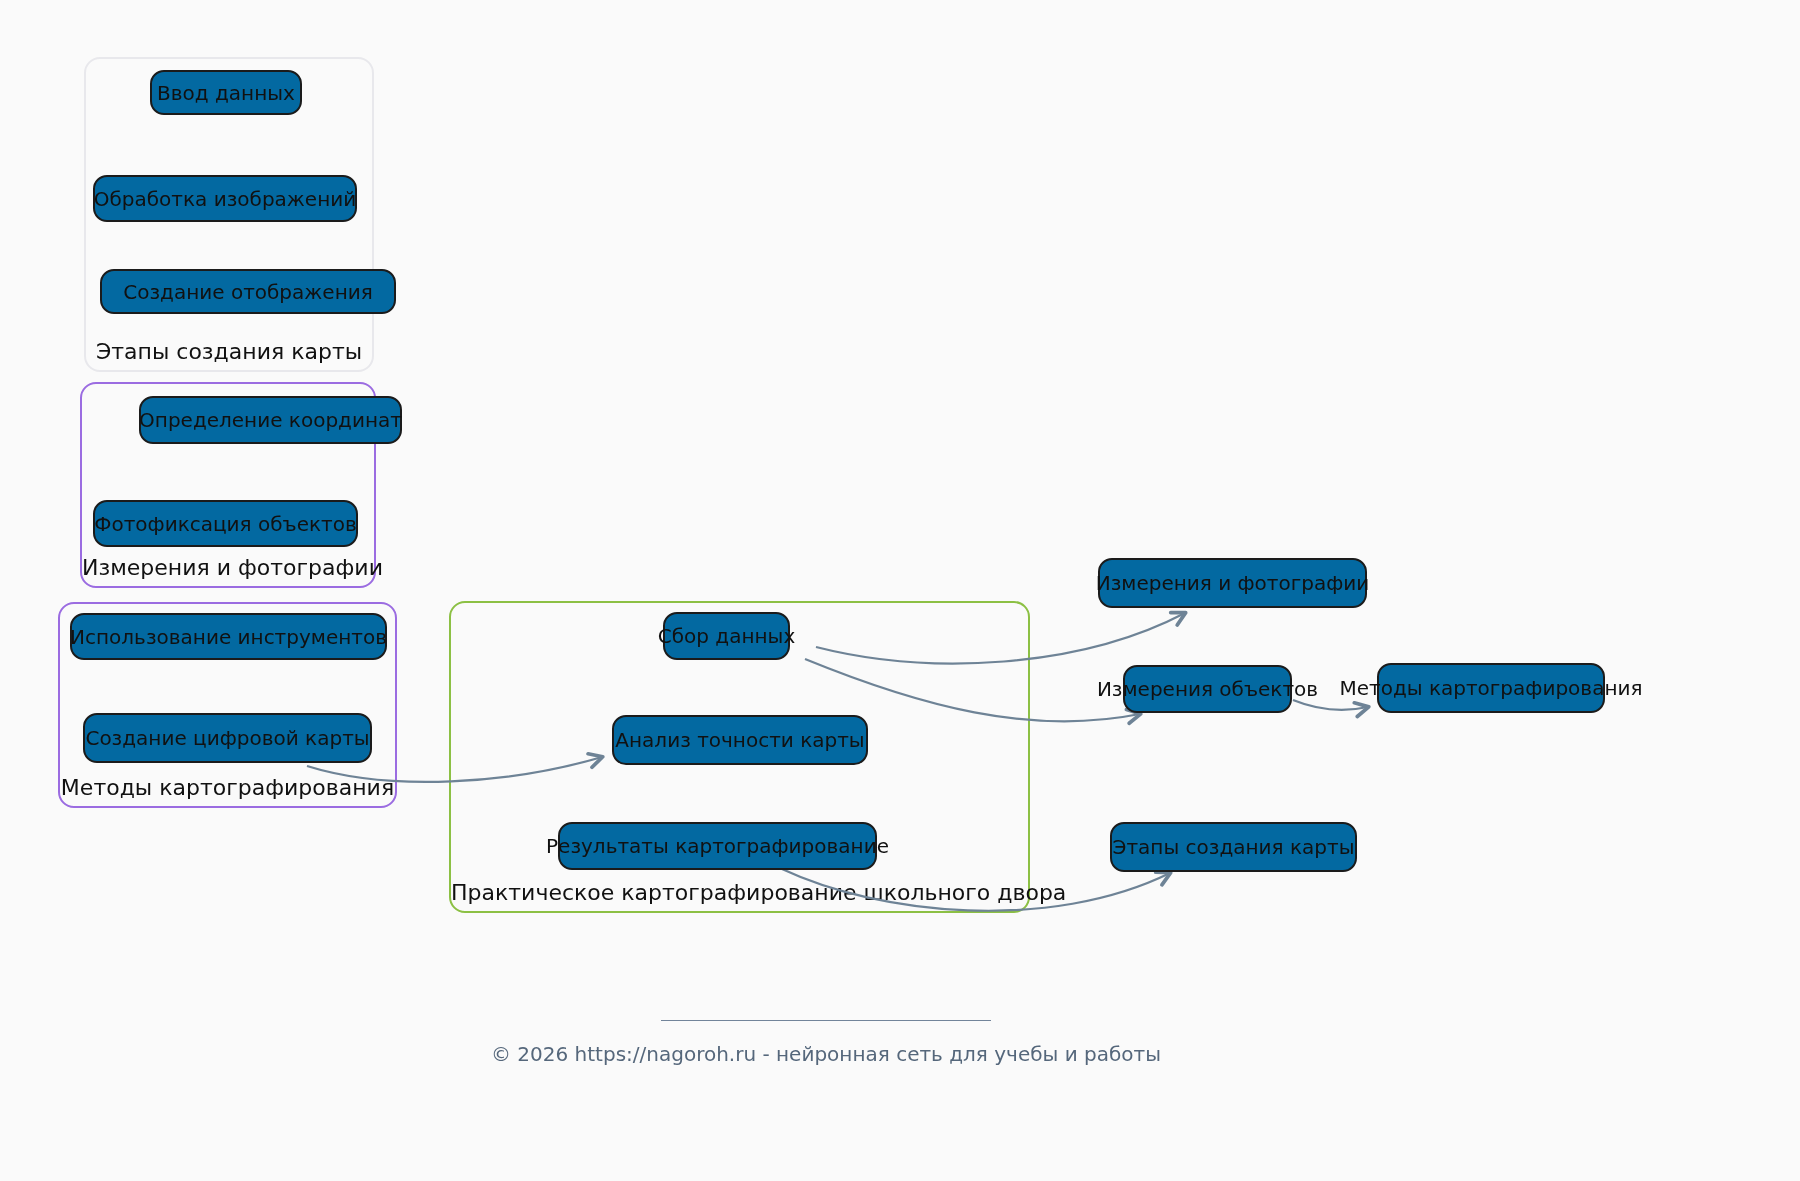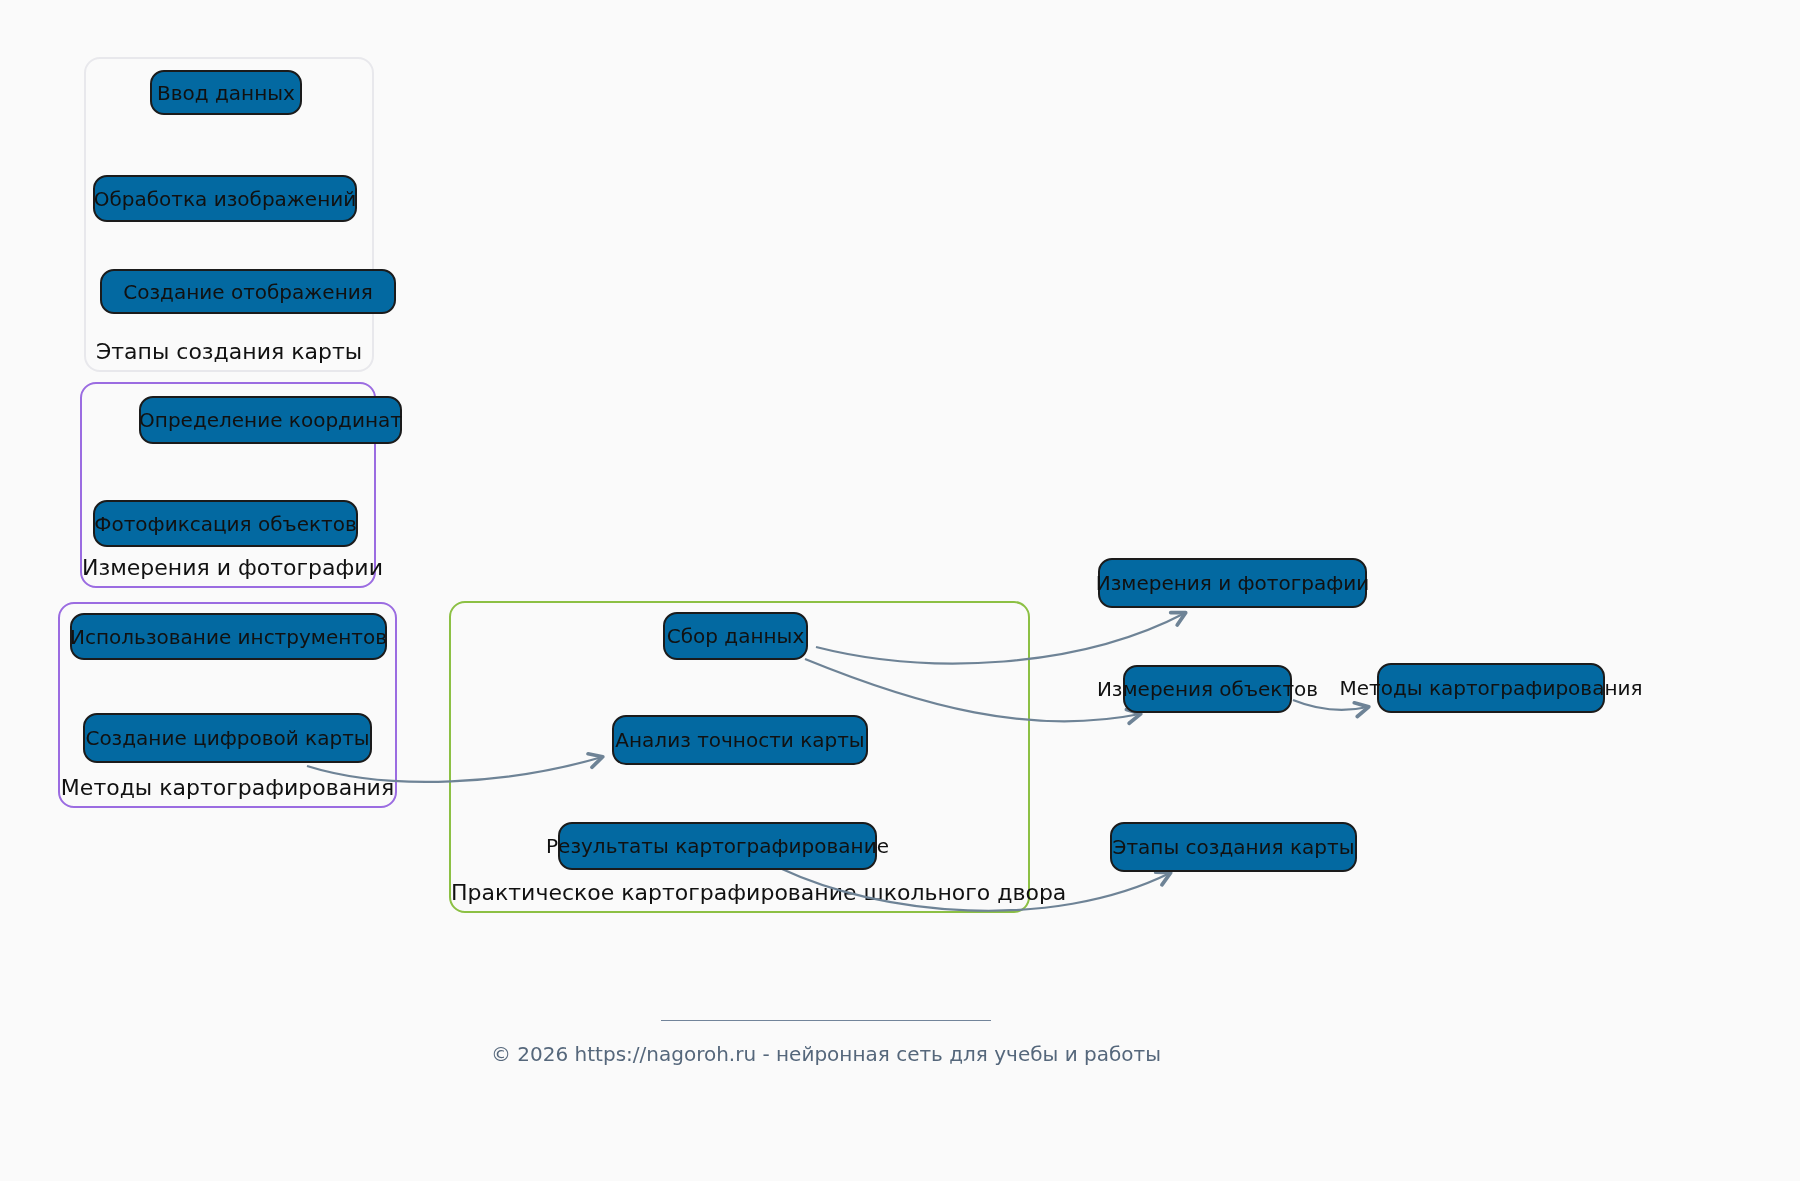--- a/index.html
+++ b/index.html
@@ -107,21 +107,21 @@
   </svg>
 
   <div id="nodes">
       <div class="node" style="left: 150px; top: 70px; width: 152px; height: 45px; border-color: rgb(27, 27, 27);">Ввод данных</div>
       <div class="node" style="left: 93px; top: 175px; width: 264px; height: 47px; border-color: rgb(27, 27, 27);">Обработка изображений</div>
       <div class="node" style="left: 100px; top: 269px; width: 296px; height: 45px; border-color: rgb(27, 27, 27);">Создание отображения</div>
       <div class="node" style="left: 95px; top: 396px; width: 263px; height: 48px; border-color: rgb(27, 27, 27); margin-left: 44px;">Определение координат</div>
       <div class="node" style="left: 93px; top: 500px; width: 265px; height: 47px; border-color: rgb(27, 27, 27);">Фотофиксация объектов</div>
       <div class="node" style="left: 70px; top: 613px; width: 317px; height: 47px; border-color: rgb(27, 27, 27);">Использование инструментов</div>
       <div class="node" style="left: 83px; top: 713px; width: 289px; height: 50px; border-color: rgb(27, 27, 27);">Создание цифровой карты</div>
-      <div class="node" style="left: 663px; top: 612px; width: 145px; height: 48px; border-color: rgb(27, 27, 27); text-align: center;">Сбор данных</div>
+      <div class="node" style="left: 663px; top: 612px; width: 127px; height: 48px; border-color: rgb(27, 27, 27); text-align: center;">Сбор данных</div>
       <div class="node" style="left: 612px; top: 715px; width: 256px; height: 50px; border-color: rgb(27, 27, 27);">Анализ точности карты</div>
       <div class="node" style="left: 558px; top: 822px; width: 319px; height: 48px; border-color: rgb(27, 27, 27);">Результаты картографирование</div>
       <div class="node" style="left: 1098px; top: 558px; width: 269px; height: 50px; border-color: rgb(27, 27, 27);">Измерения и фотографии</div>
       <div class="node" style="left: 1123px; top: 665px; width: 169px; height: 48px; border-color: rgb(27, 27, 27);">Измерения объектов</div>
       <div class="node" style="left: 1377px; top: 663px; width: 228px; height: 50px; border-color: rgb(27, 27, 27);">Методы картографирования</div>
       <div class="node" style="left: 1110px; top: 822px; width: 247px; height: 50px; border-color: rgb(27, 27, 27);">Этапы создания карты</div>
     </div>
 
   <div id="footer">
     <div class="footer-divider"></div>

